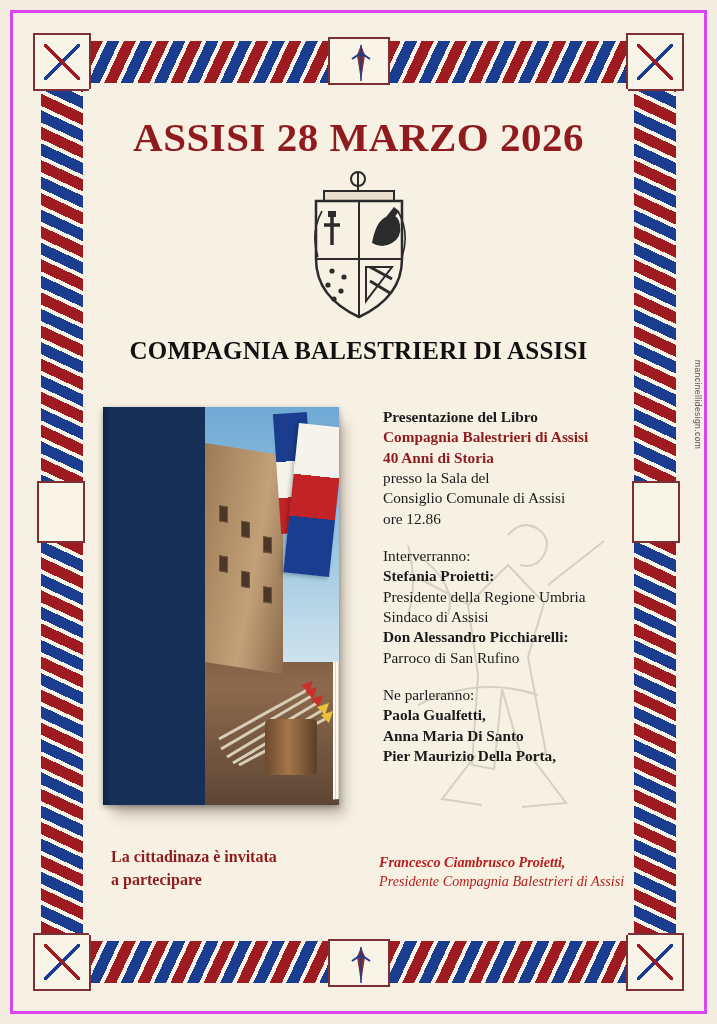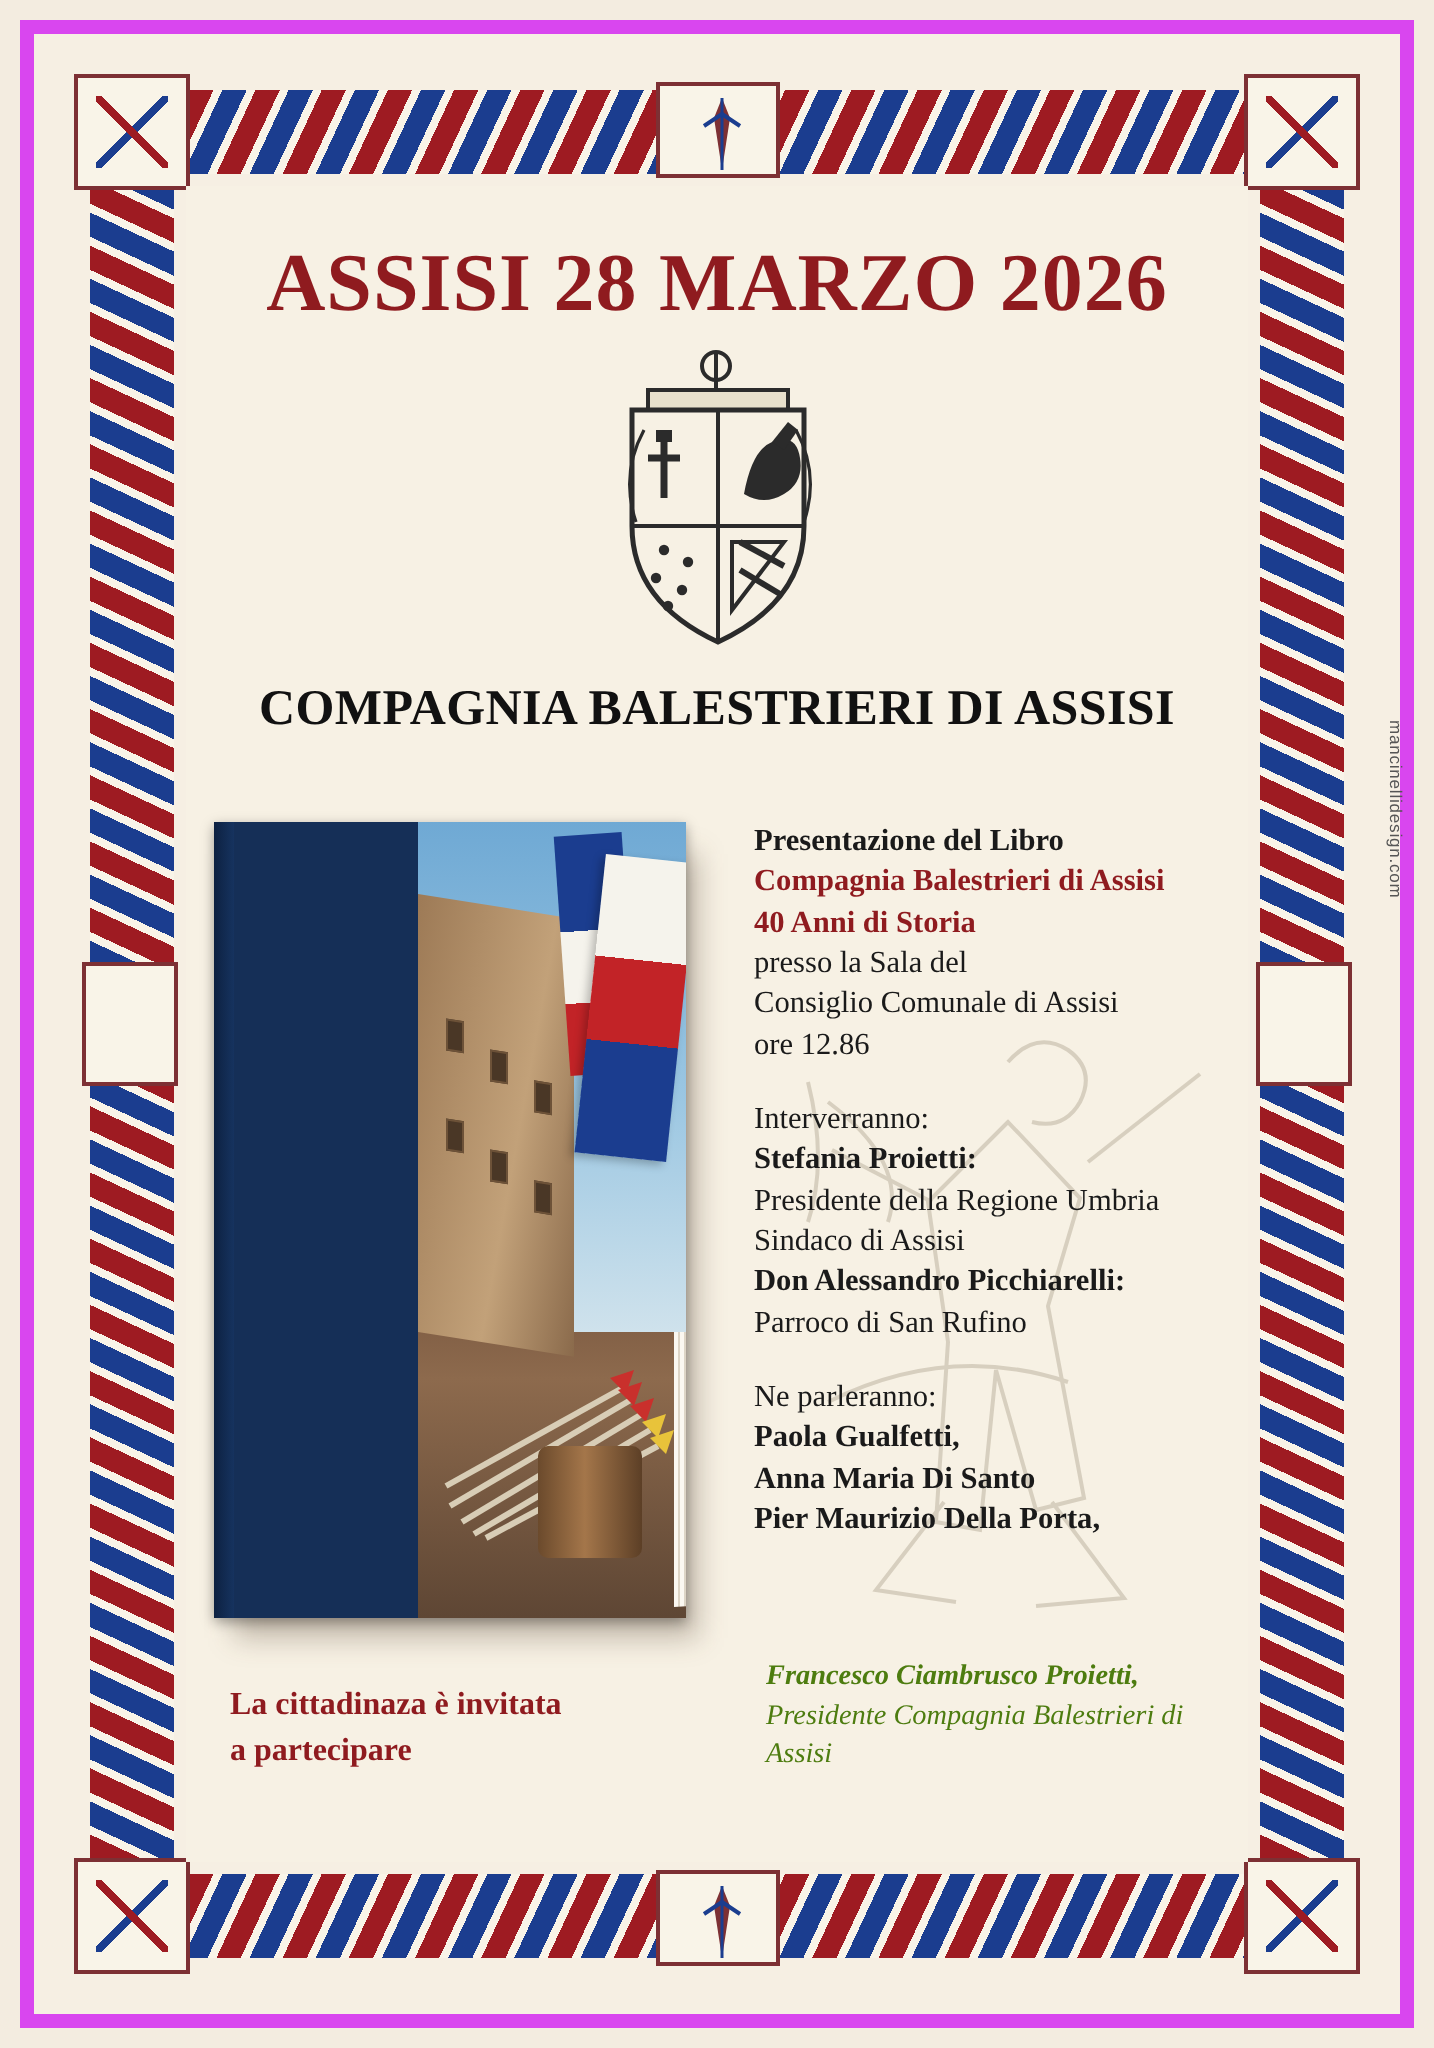--- a/index.html
+++ b/index.html
@@ -18,21 +18,21 @@
     position: absolute;
     inset: 0;
     background: #f3ece0;
   }
 
   
   .border-frame {
     position: absolute;
     left: 10px; top: 10px; right: 10px; bottom: 10px;
     background: #f6efe3;
-    border: 7px solid #d946ef;
+    border: 3px solid #d946ef;
   }
   .border-band {
     position: absolute;
     background: #f9f4e8;
   }
   .band-top    { left: 28px; top: 28px;  right: 28px; height: 42px; }
   .band-bottom { left: 28px; bottom: 28px; right: 28px; height: 42px; }
   .band-left   { left: 28px; top: 28px;  bottom: 28px; width: 42px; }
   .band-right  { right: 28px; top: 28px; bottom: 28px; width: 42px; }
 
@@ -251,21 +251,21 @@
     left: 152px; bottom: 30px;
     width: 52px; height: 56px;
     background: linear-gradient(90deg,#6b4a2c,#a4764a 45%,#5c3f26);
     border-radius: 5px;
     z-index: 3;
   }
 
   
   .text-col {
     position: absolute;
-    left: 284px;
+    left: 294px;
     top: 318px;
     width: 275px;
     font-size: 15.3px;
     line-height: 1.33;
     color: #1a1a1a;
   }
   .blk { margin-bottom: 17px; }
   .bold { font-weight: bold; }
   .red { color: #8f1b1f; font-weight: bold; }
 
@@ -278,21 +278,21 @@
     font-size: 16px;
     line-height: 1.4;
   }
   .signature {
     position: absolute;
     left: 290px;
     bottom: 44px;
     font-style: italic;
     font-size: 14.2px;
     line-height: 1.35;
-    color: #4d7c0f;
+    color: #b91c1c;
   }
   .signature .s1 { font-weight: bold; }
 
   .side-credit {
     position: absolute;
     right: 14px;
     top: 360px;
     writing-mode: vertical-rl;
     font-family: "Liberation Sans", sans-serif;
     font-size: 8.5px;

